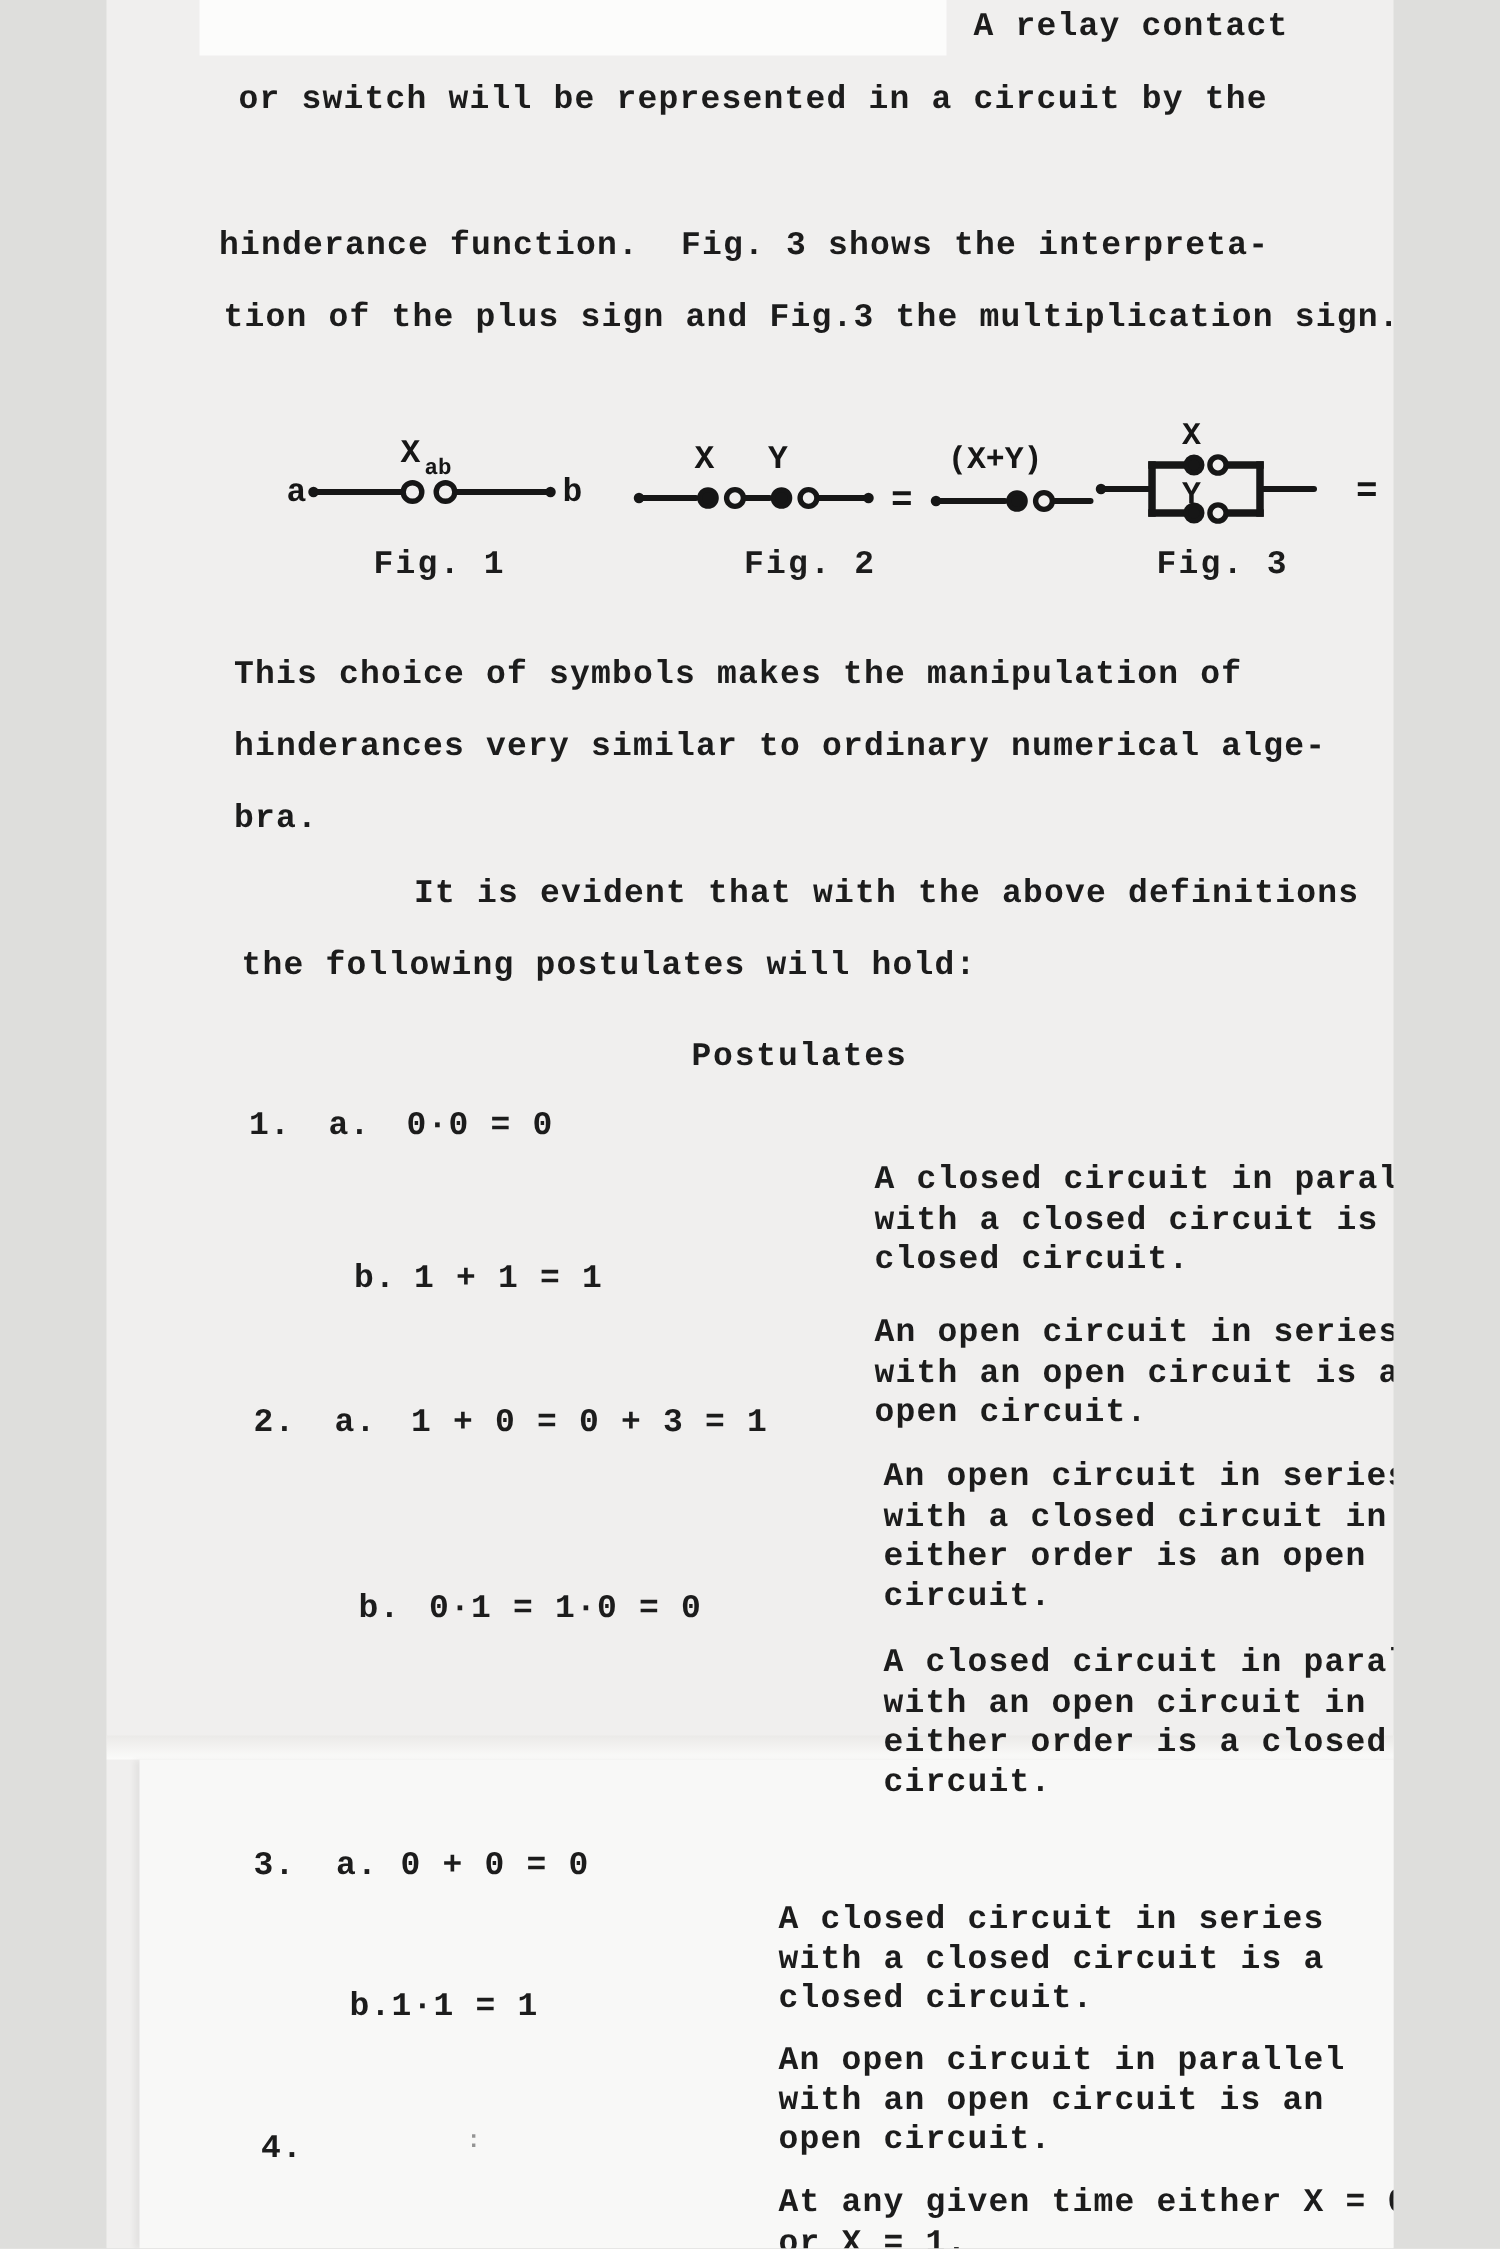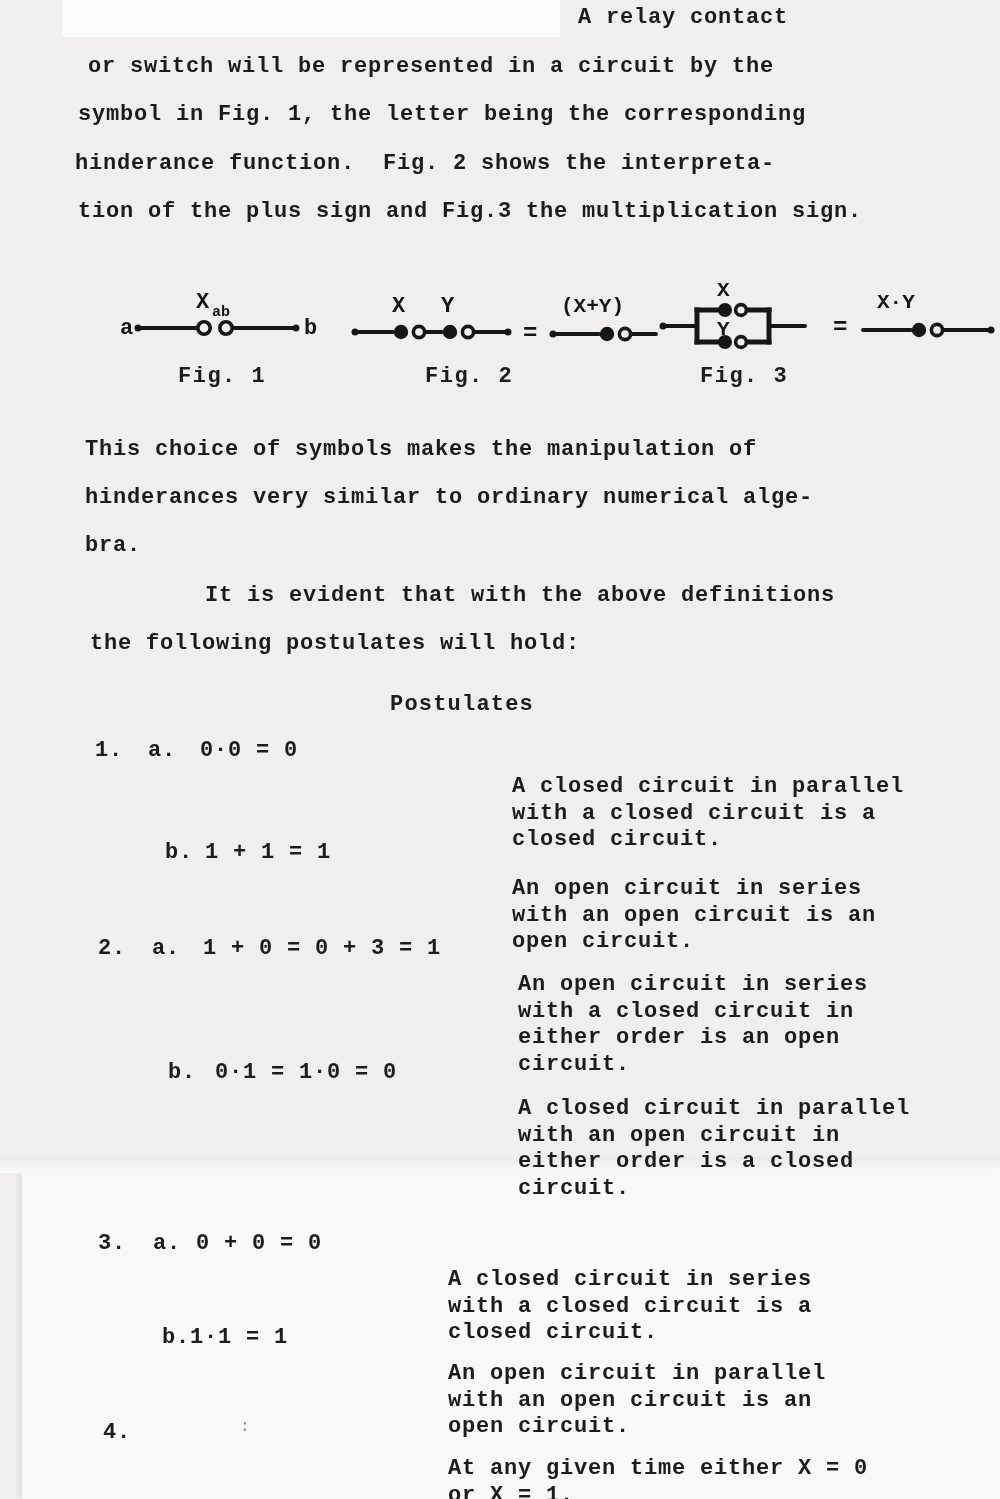--- a/index.html
+++ b/index.html
@@ -1,17 +1,17 @@
 <!DOCTYPE html>
 <html><head>
 <meta charset="utf-8">
 <style>
   html,body{margin:0;padding:0;background:#dededc;}
   .page{
-    position:relative;width:1000px;height:1499px;margin:0 auto;
+    position:relative;width:858px;height:1499px;margin:0 auto;
     background:#f0efee;overflow:hidden;
     font-family:"Liberation Mono","DejaVu Sans Mono",monospace;
     color:#1c1c1c;font-weight:bold;text-decoration:underline;
   }
   .patch-top{position:absolute;left:62px;top:0;width:498px;height:37px;background:#fcfcfb;}
   .seam{position:absolute;left:0;top:1157px;width:1000px;height:16px;
         background:linear-gradient(to bottom,#ebeae8,#fbfbfa);}
   .lower-sheet{position:absolute;left:22px;top:1173px;width:978px;height:326px;
         background:#f8f8f7;box-shadow:-4px 0 4px rgba(0,0,0,0.05);}
   .t{position:absolute;font-size:22px;letter-spacing:0.8px;white-space:pre;}
@@ -35,22 +35,21 @@
 <body>
 
 <div class="page">
 
   <div class="patch-top"></div>
   <div class="seam"></div>
   <div class="lower-sheet"></div>
 
   <div class="t" style="left:578px;top:5px">A relay contact</div>
   <div class="t" style="left:88px;top:54px">or switch will be represented in a circuit by the</div>
-  <div class="t" style="left:78px;top:102px">symbol in Fig. 1, the letter being the corresponding</div>
-  <div class="t" style="left:75px;top:151px">hinderance function.  Fig. 2 shows the interpreta-</div>
+  <div class="t" style="left:75px;top:151px">hinderance function.  Fig. 3 shows the interpreta-</div>
   <div class="t" style="left:78px;top:199px">tion of the plus sign and Fig.3 the multiplication sign.</div>
 
   <svg style="left:100px;top:286px" width="230" height="64" viewBox="0 0 230 64">
     <text x="20" y="48" font-size="22">a</text>
     <circle class="node" cx="38" cy="42" r="3.5"></circle>
     <line class="wire" x1="38" y1="42" x2="96" y2="42"></line>
     <circle class="contact" cx="104" cy="42" r="6.2"></circle>
     <circle class="contact" cx="126" cy="42" r="6.2"></circle>
     <line class="wire" x1="134" y1="42" x2="196" y2="42"></line>
     <circle class="node" cx="196" cy="42" r="3.5"></circle>

